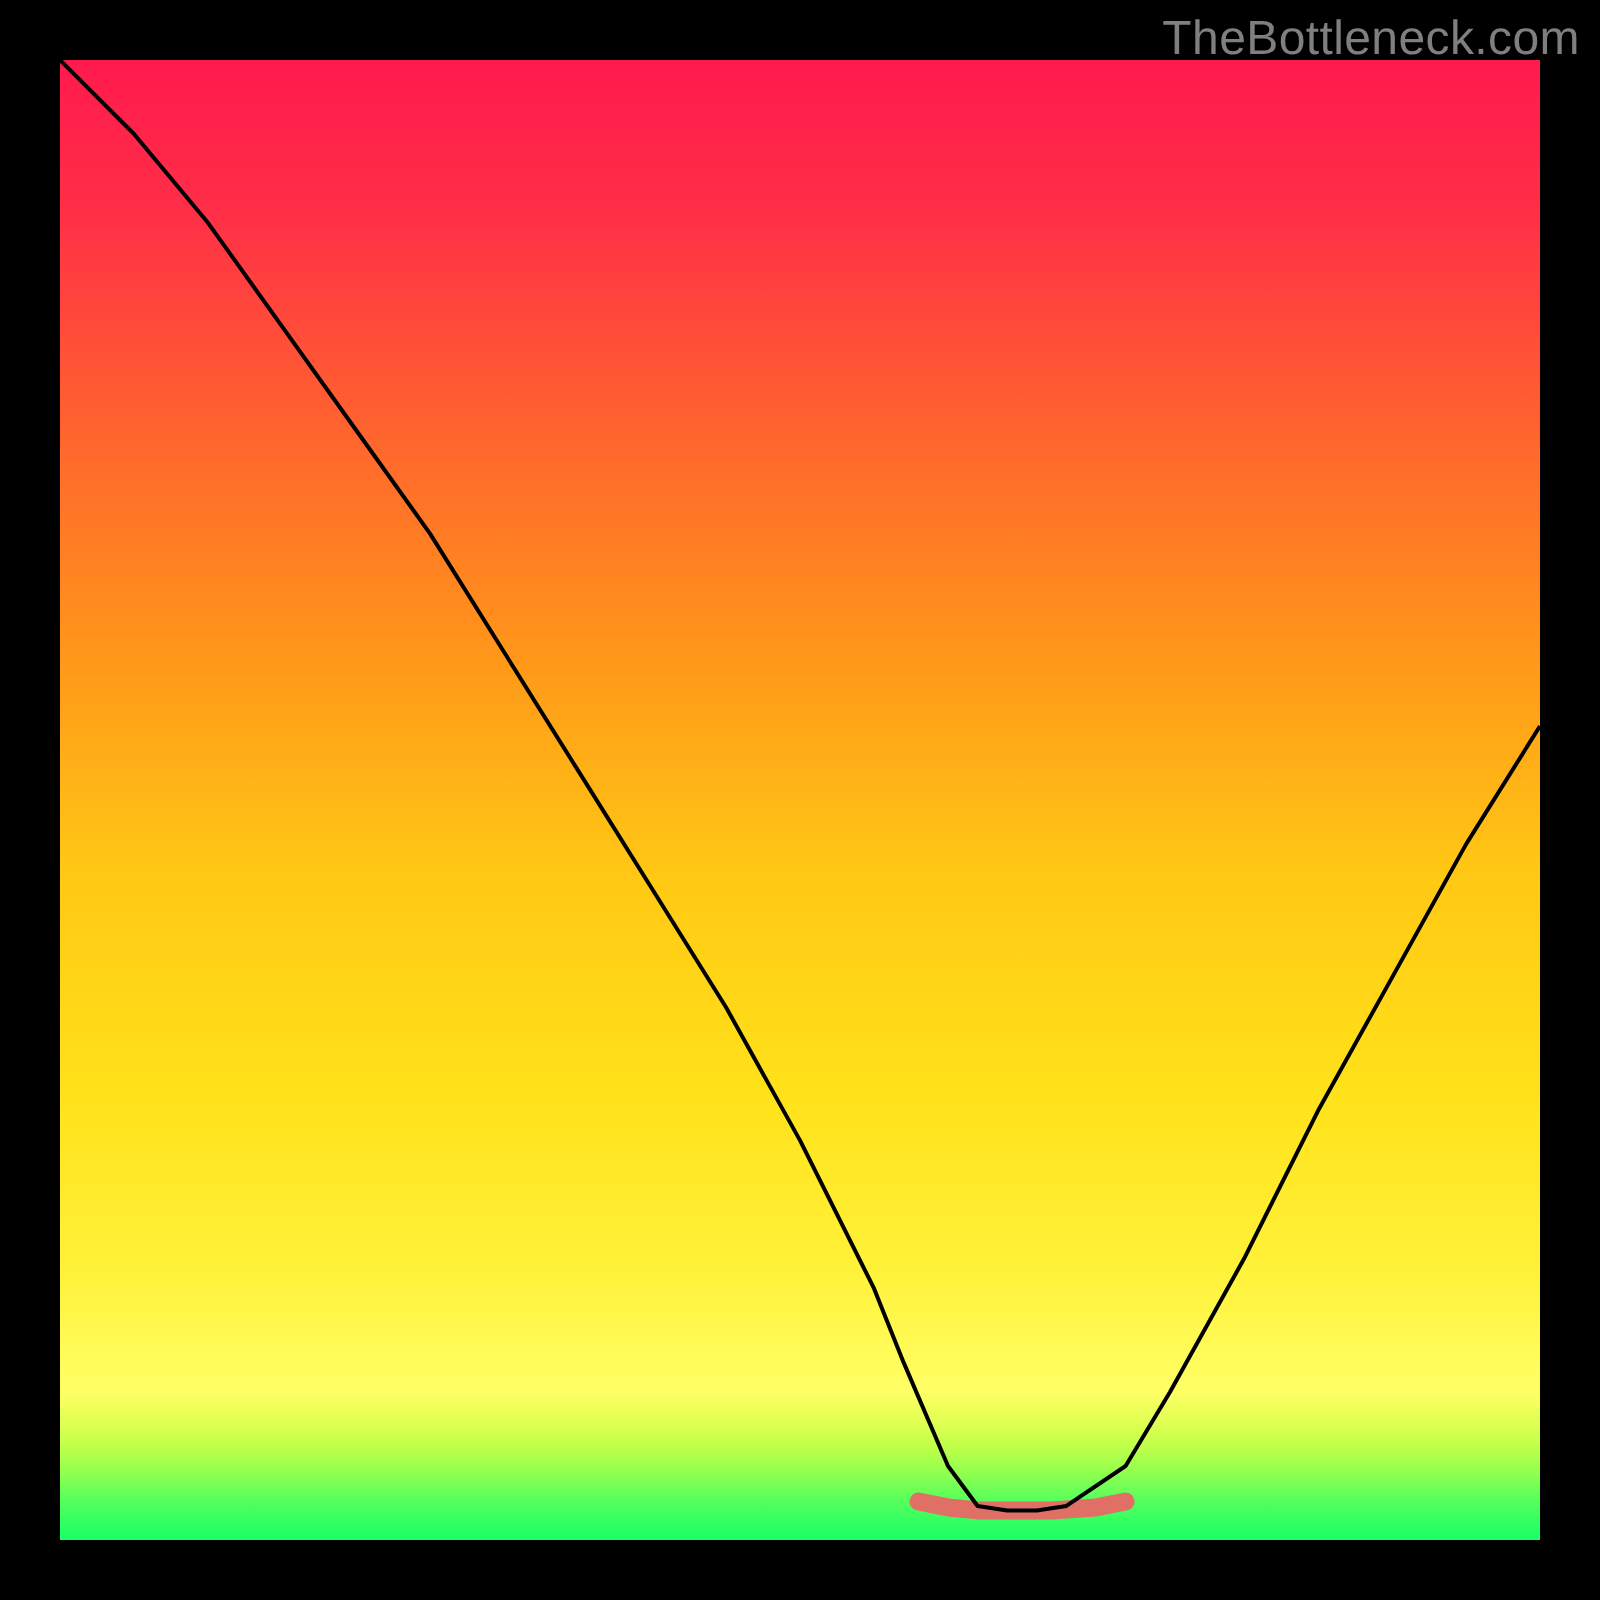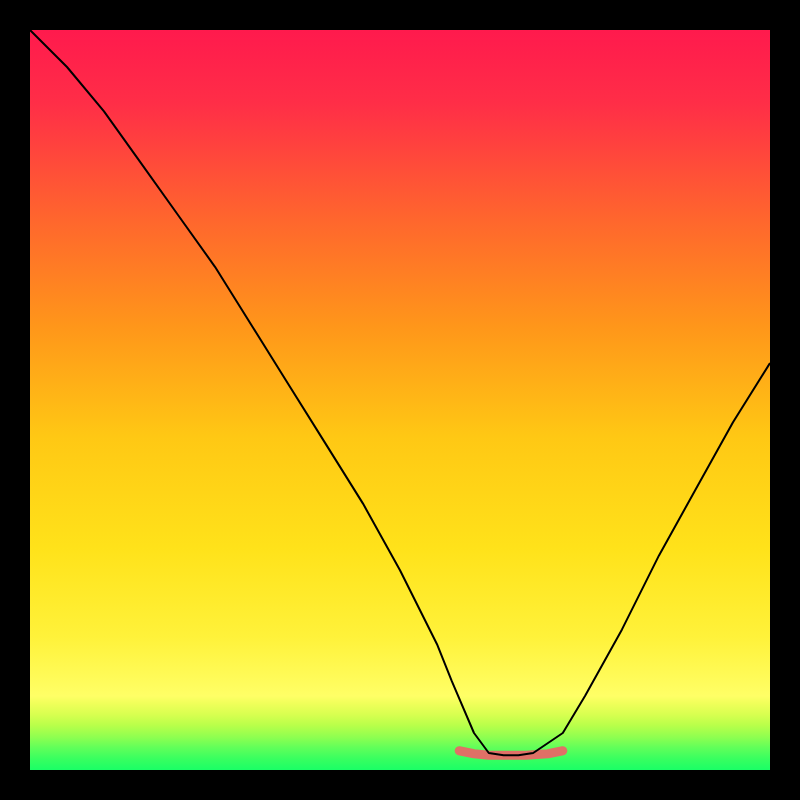--- a/index.html
+++ b/index.html
@@ -39,20 +39,21 @@
     display: block;
     width: 740px;
     height: 740px;
   }
 </style>
 </head>
 <body>
 
 <div class="frame">
 
+  <div class="attribution">TheBottleneck.com</div>
 
   <div class="plot-area">
     <svg viewBox="0 0 740 740" preserveAspectRatio="none">
       <defs>
         <linearGradient id="bg-grad" x1="0" y1="0" x2="0" y2="1">
           <stop offset="0%" stop-color="#ff1a4d"></stop>
           <stop offset="10%" stop-color="#ff2e47"></stop>
           <stop offset="25%" stop-color="#ff642e"></stop>
           <stop offset="40%" stop-color="#ff961a"></stop>
           <stop offset="55%" stop-color="#ffc814"></stop>

